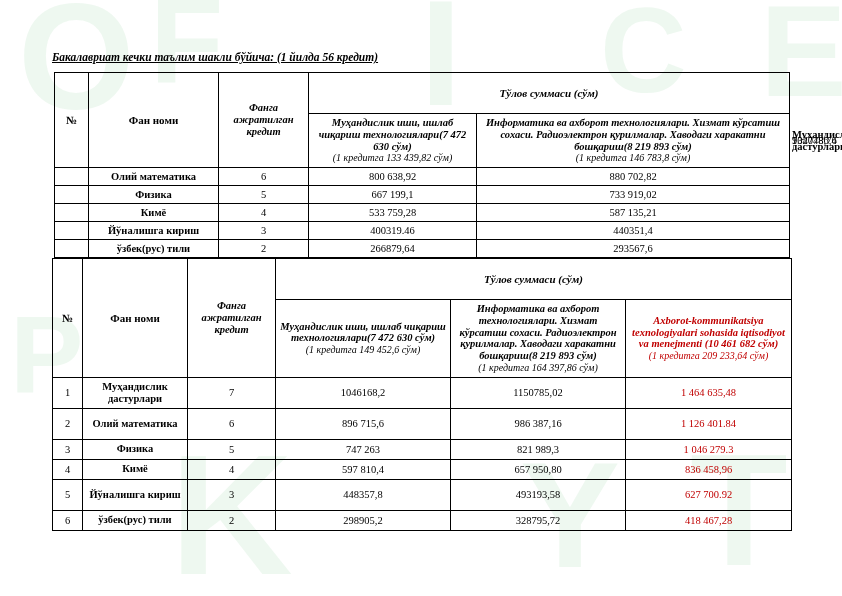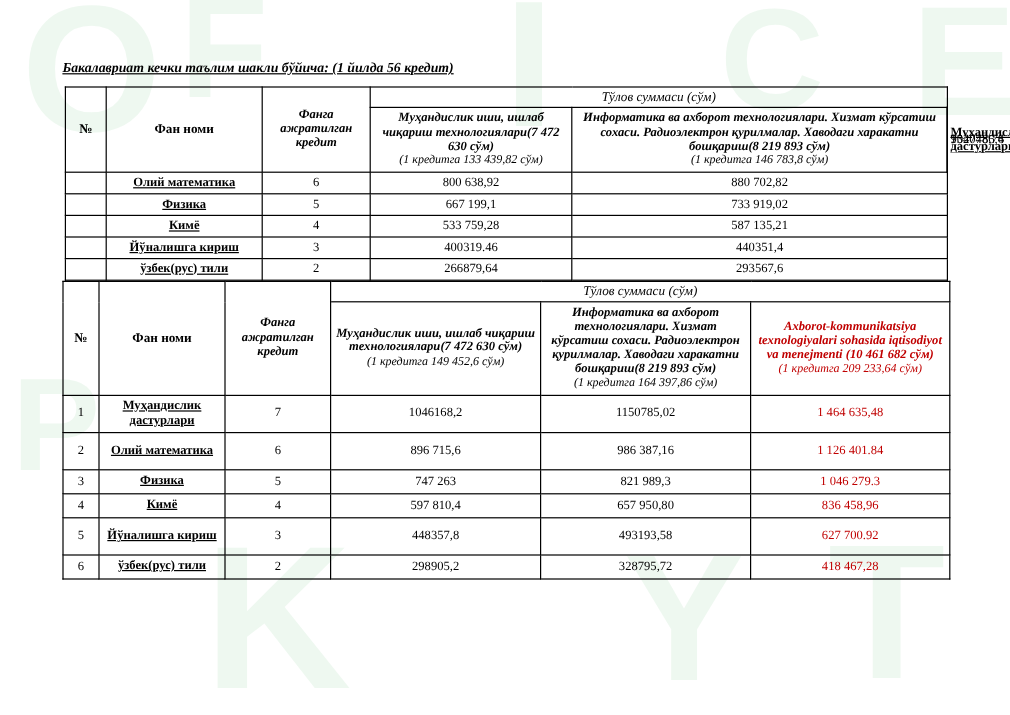--- a/index.html
+++ b/index.html
@@ -67,23 +67,23 @@
   td, th {
     border: 1px solid #000;
     text-align: center;
     vertical-align: middle;
     font-size: 10.5px;
     padding: 1px 2px;
   }
 
   .hdr-top {
     font-style: italic;
-    font-weight: normal;
+    font-weight: bold;
     font-size: 11px;
-    padding: 2px;
+    padding: 14px;
   }
   .hdr-cell {
     font-weight: bold;
     font-style: italic;
     font-size: 10.5px;
     line-height: 1.12;
     padding: 3px 4px;
   }
   .hdr-plain {
     font-weight: bold;
@@ -98,21 +98,20 @@
   .red {
     color: #c00000;
   }
   .num {
     font-size: 10.5px;
   }
   .subj {
     font-weight: bold;
     font-size: 10.5px;
     line-height: 1.12;
-    text-decoration: underline;
   }
   .rowh {
     font-size: 10.5px;
   }
 
   
   .t1 tr.r-tall td { height: 28px; }
   .t1 tr.r-norm td { height: 15px; }
   .t2 tr.r-tall td { height: 28px; }
   .t2 tr.r-norm td { height: 17px; }

